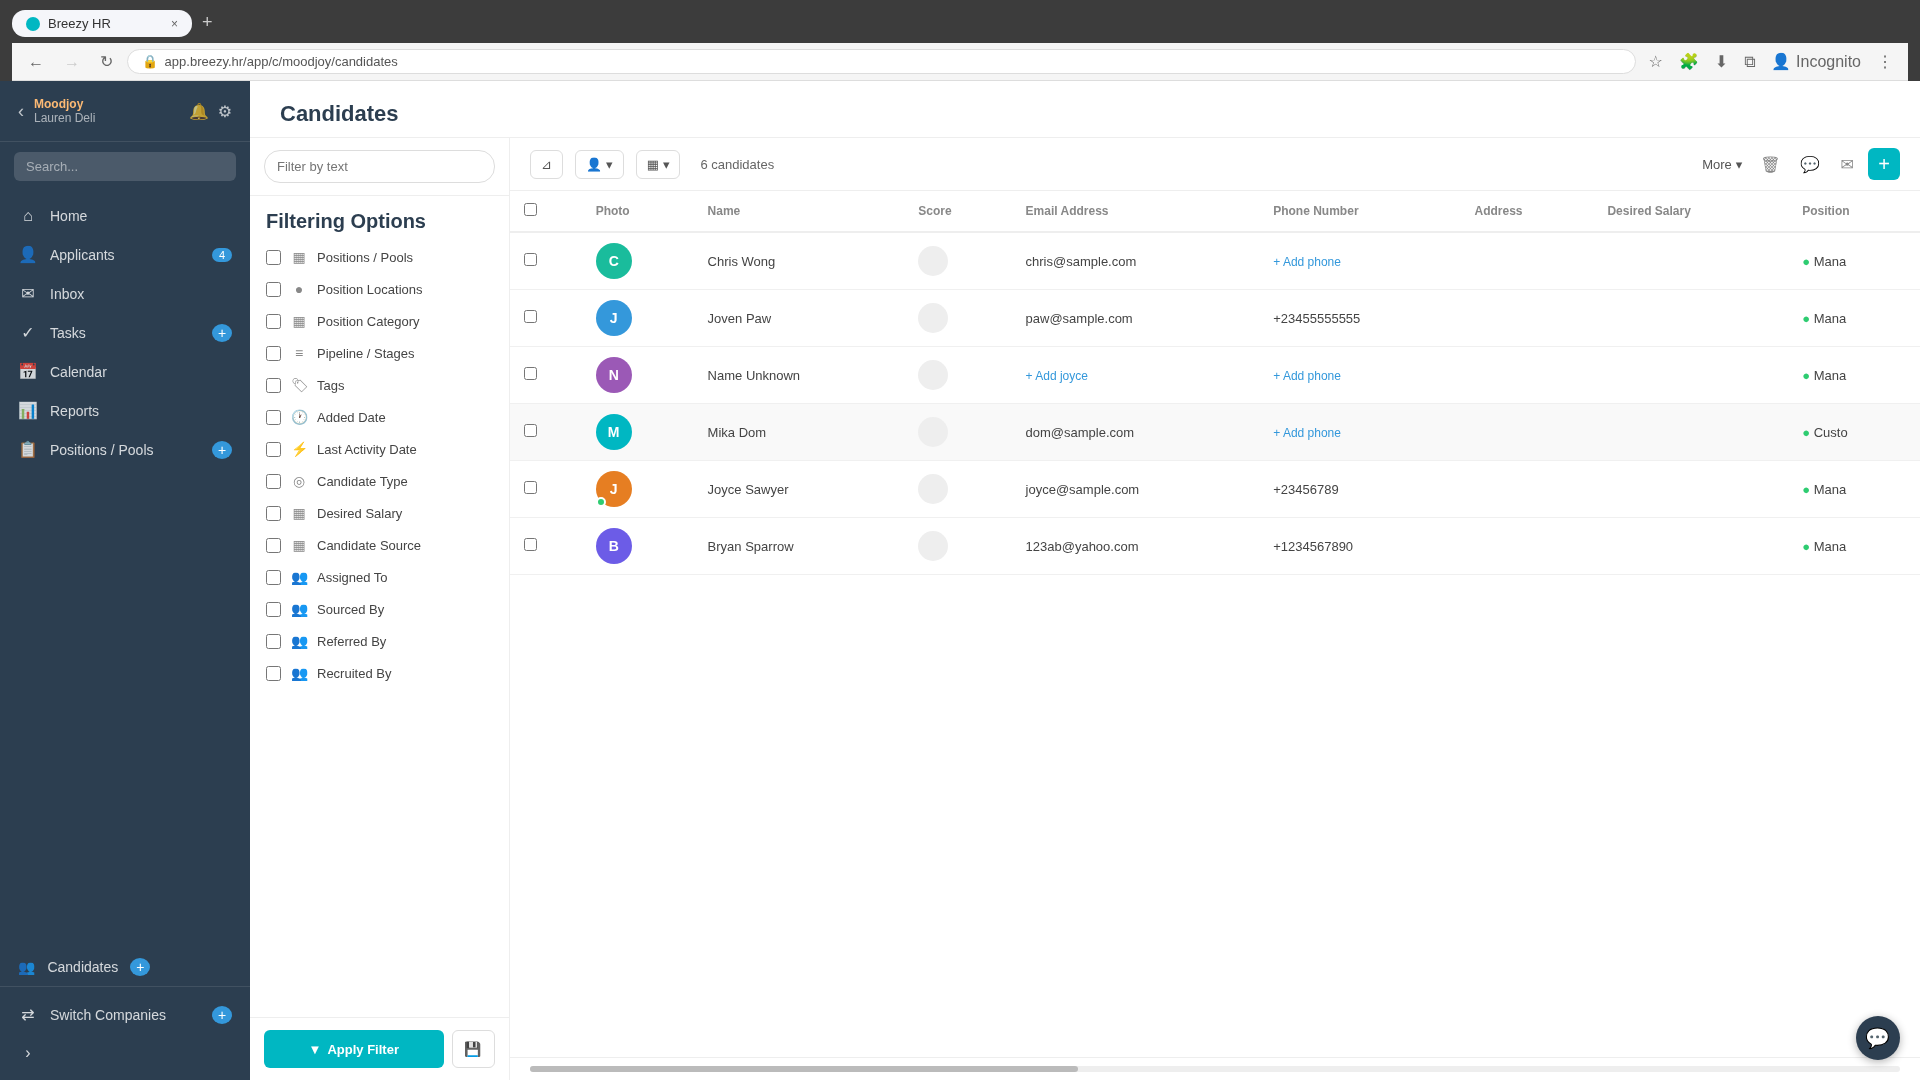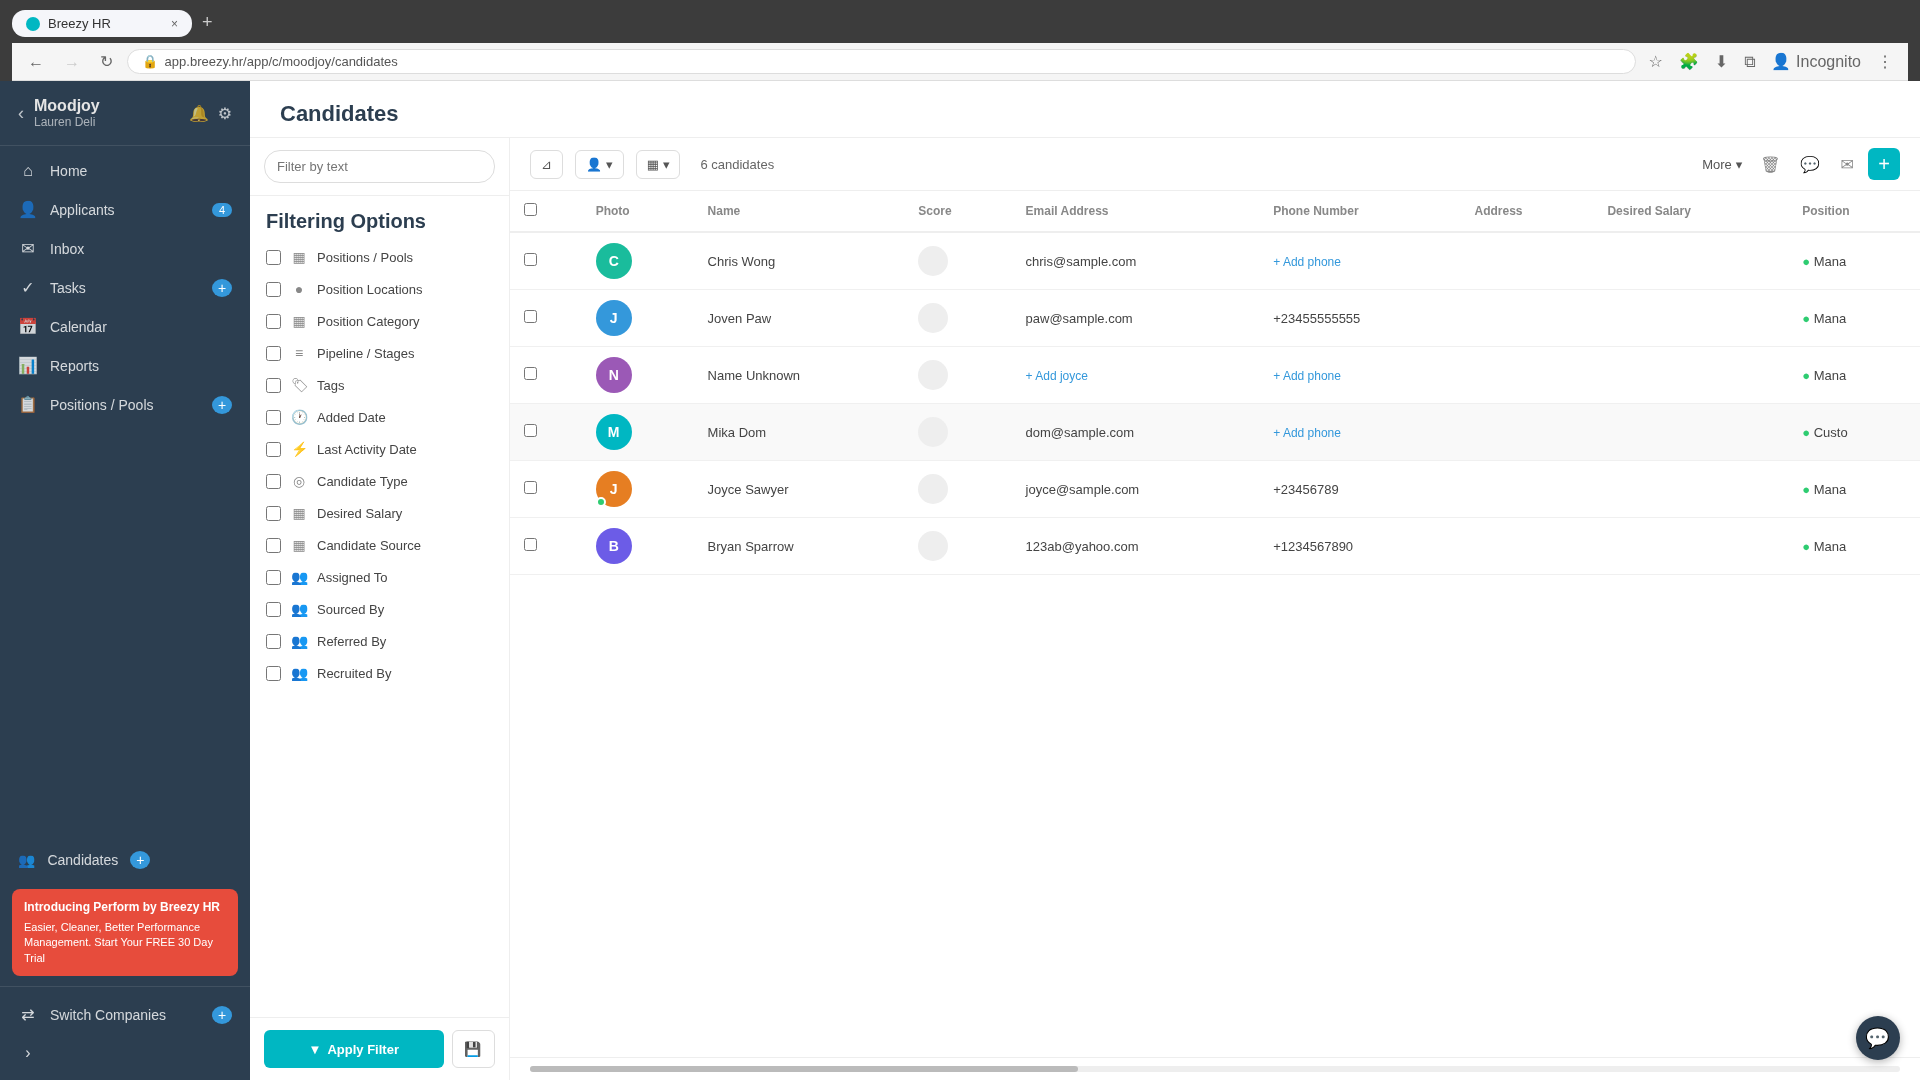--- a/index.html
+++ b/index.html
@@ -22,21 +22,21 @@
     .nav-action-btn { background: none; border: none; cursor: pointer; color: #666; font-size: 16px; padding: 2px 5px; }
 
     
     .app-layout { display: flex; flex: 1; overflow: hidden; }
 
     
     .sidebar { width: 250px; background: #2c3e50; color: white; display: flex; flex-direction: column; overflow: hidden; flex-shrink: 0; }
     .sidebar-header { padding: 16px 18px; display: flex; align-items: center; gap: 10px; border-bottom: 1px solid rgba(255,255,255,0.1); }
     .sidebar-back { color: rgba(255,255,255,0.7); font-size: 18px; cursor: pointer; }
     .sidebar-org { flex: 1; }
-    .sidebar-org-name { font-size: 16px; font-weight: 600; color: #e5e5e5; }
+    .sidebar-org-name { font-size: 12px; font-weight: 600; color: #fdba74; }
     .sidebar-org-user { font-size: 12px; color: rgba(255,255,255,0.6); }
     .sidebar-org-icons { display: flex; gap: 8px; align-items: center; color: rgba(255,255,255,0.7); font-size: 16px; }
 
     .sidebar-search { padding: 10px 14px; }
     .sidebar-search input { width: 100%; background: rgba(255,255,255,0.15); border: none; border-radius: 6px; padding: 7px 12px; color: white; font-size: 13px; outline: none; }
     .sidebar-search input::placeholder { color: rgba(255,255,255,0.5); }
 
     .sidebar-nav { flex: 1; overflow-y: auto; padding: 6px 0; }
     .nav-item { display: flex; align-items: center; gap: 12px; padding: 10px 18px; cursor: pointer; color: rgba(255,255,255,0.8); font-size: 14px; transition: background 0.15s; }
     .nav-item .icon { font-size: 16px; width: 20px; text-align: center; }
@@ -156,20 +156,23 @@
       <div class="sidebar-org">
         <div class="sidebar-org-name">Moodjoy</div>
         <div class="sidebar-org-user">Lauren Deli</div>
       </div>
       <div class="sidebar-org-icons">
         <span>🔔</span>
         <span>⚙</span>
       </div>
     </div>
 
+    <div class="sidebar-search">
+      <input type="text" placeholder="Search..." style="">
+    </div>
 
     <div class="sidebar-scroll">
       <div class="sidebar-nav">
         <div class="nav-item">
           <span class="icon">⌂</span>
           <span class="label">Home</span>
         </div>
         <div class="nav-item">
           <span class="icon">👤</span>
           <span class="label">Applicants</span>
@@ -199,24 +202,20 @@
         </div>
       </div>
 
 
       <div class="sidebar-candidates">
         <span class="icon">👥</span>
         <span class="label">Candidates</span>
         <span class="badge plus">+</span>
       </div>
 
-      <div class="sidebar-promo">
-        <div class="sidebar-promo-title">Introducing Perform by Breezy HR</div>
-        <div>Easier, Cleaner, Better Performance Management. Start Your FREE 30 Day Trial</div>
-      </div>
 
       <div class="sidebar-bottom">
         <div class="nav-item">
           <span class="icon">⇄</span>
           <span class="label">Switch Companies</span>
           <span class="badge plus">+</span>
         </div>
         <div class="nav-item">
           <span class="icon">›</span>
         </div>

